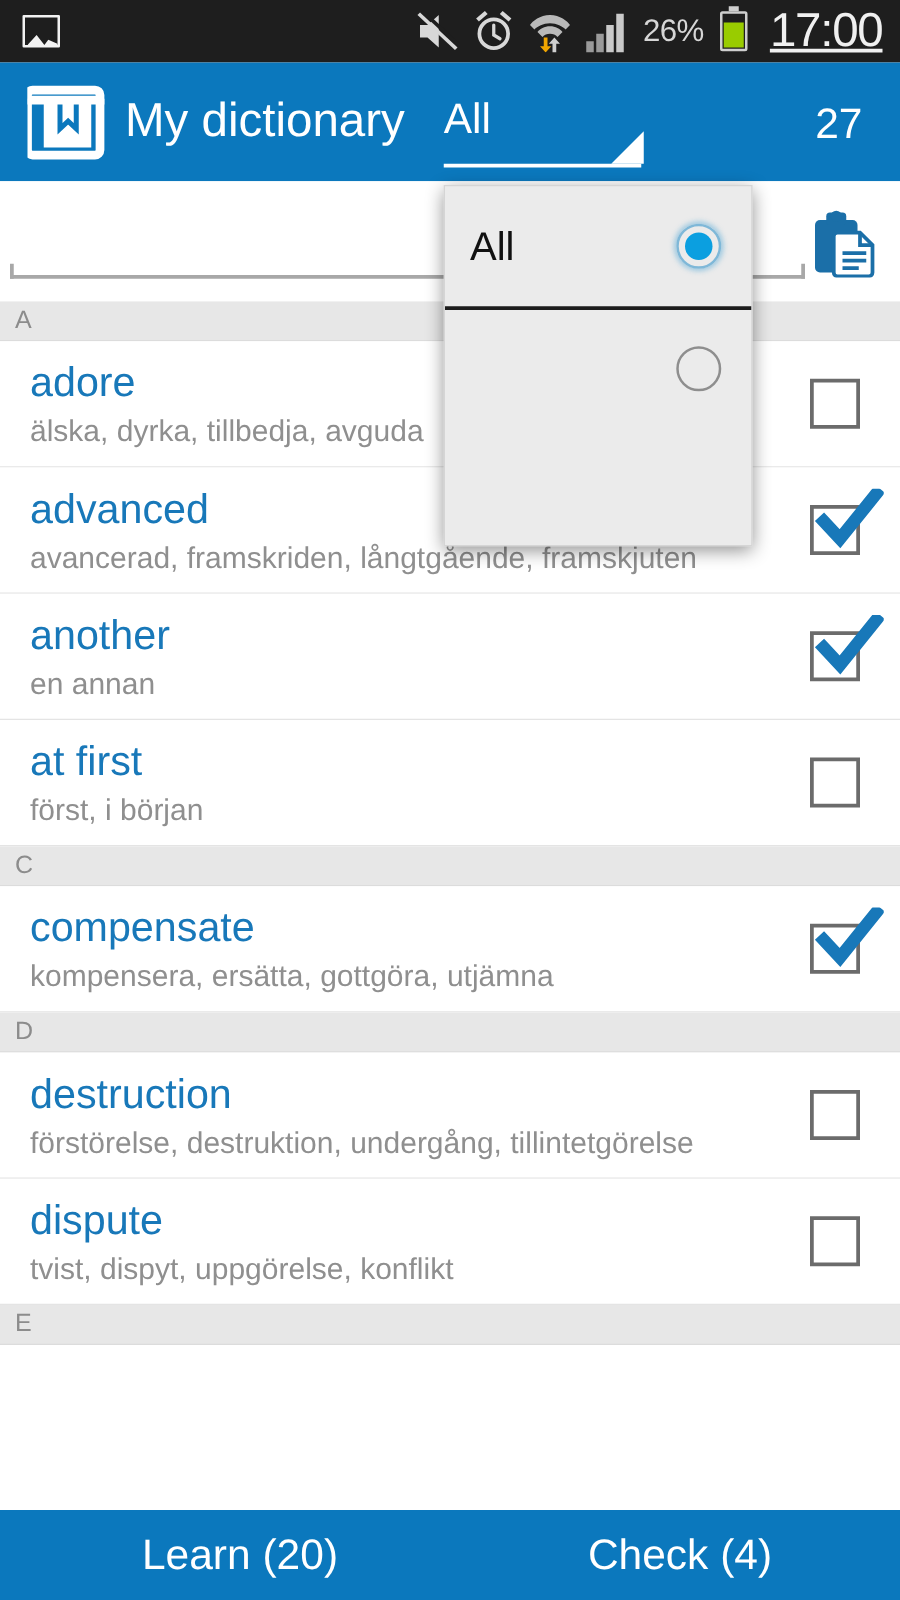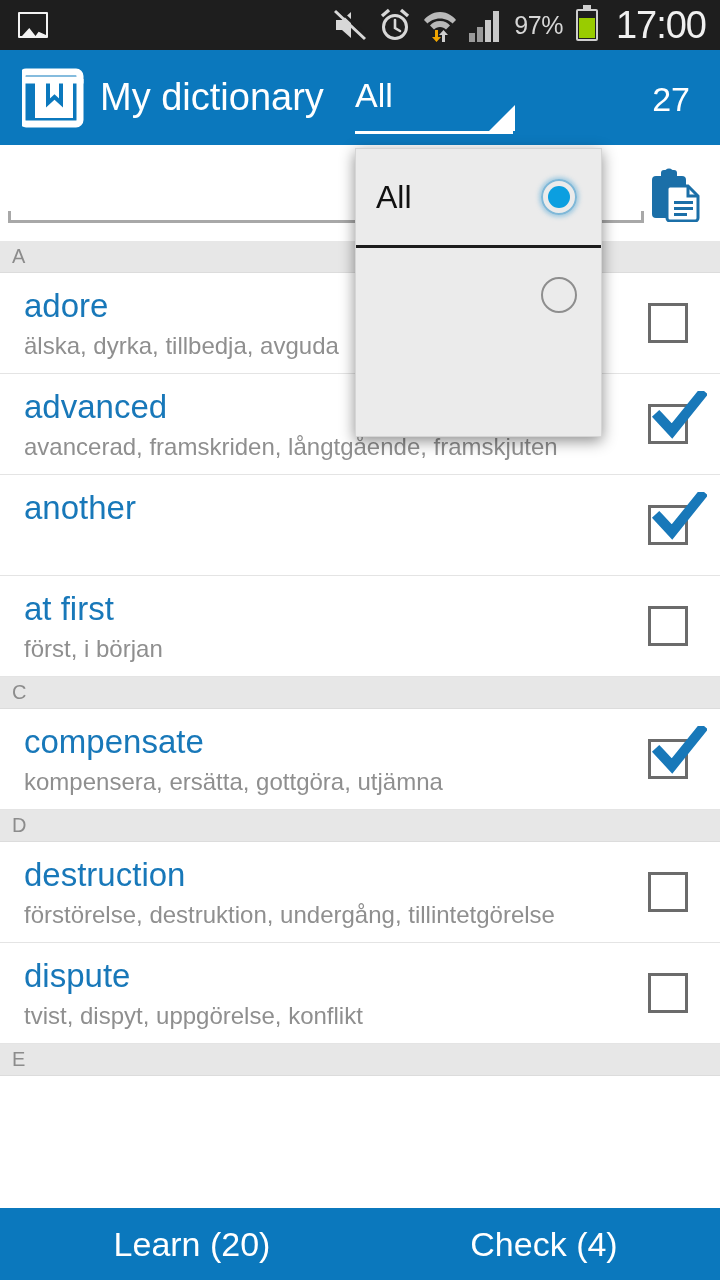--- a/index.html
+++ b/index.html
@@ -26,21 +26,21 @@
   .gallery-icon::after {
     content:""; position:absolute; left:2px; bottom:0; width:26px; height:11px;
     background:#f2f2f2;
     clip-path:polygon(0% 100%, 28% 28%, 52% 100%, 64% 62%, 100% 100%);
   }
   .sb-icon { display:block; }
   .sb-pct {
     color:#d6d6d6; font-size:25px; letter-spacing:-0.5px; margin:0 1px 0 2px;
   }
   .sb-time {
-    color:#f0f0f0; font-size:38px; letter-spacing:-1px; margin-left:8px; font-weight:400;
+    color:#f0f0f0; font-size:38px; letter-spacing:-1px; margin-left:8px; font-weight:400;text-decoration:underline;
   }
   .battery {
     width:22px; height:32px; border:2px solid #cfcfcf; border-radius:2px;
     position:relative; background:#1e1e1e; margin-left:2px;
   }
   .battery::before {
     content:""; position:absolute; top:-6px; left:5px; width:8px; height:4px; background:#cfcfcf;
   }
   .battery .fill {
     position:absolute; left:1px; right:1px; bottom:1px; height:72%; background:#99cc00;
@@ -193,21 +193,21 @@
         <path d="M13 22 v7 h-3 l4.5 5 4.5-5 h-3 v-7z" fill="#f0a500"></path>
         <path d="M23 34 v-7 h3 l-4.5-5 -4.5 5 h3 v7z" fill="#cfcfcf"></path>
       </svg>
 
       <svg class="sb-icon" width="34" height="34" viewBox="0 0 34 34">
         <rect x="1" y="25" width="6" height="9" fill="#9a9a9a"></rect>
         <rect x="9" y="19" width="6" height="15" fill="#9a9a9a"></rect>
         <rect x="17" y="12" width="6" height="22" fill="#c9c9c9"></rect>
         <rect x="25" y="3" width="6" height="31" fill="#c9c9c9"></rect>
       </svg>
-      <span class="sb-pct">97%</span>
+      <span class="sb-pct">26%</span>
       <div class="battery">
           <div class="fill"></div>
         </div>
       <span class="sb-time">17:00</span>
     </div>
   </div>
 
   <div class="appbar">
     <div class="logo">
       <svg width="62" height="60" viewBox="0 0 62 60">
@@ -259,20 +259,21 @@
         <div class="word">advanced</div>
         <div class="translation">avancerad, framskriden, långtgående, framskjuten</div>
         <div class="cbox checked">
           <svg class="tick" viewBox="0 0 58 52">
             <path d="M10 26 L23 40 L52 4" fill="none" stroke="#1878b9" stroke-width="10" stroke-linecap="square"></path>
           </svg>
         </div>
       </div>
       <div class="entry">
         <div class="word">another</div>
+        <div class="translation">en annan</div>
         <div class="cbox checked">
           <svg class="tick" viewBox="0 0 58 52">
             <path d="M10 26 L23 40 L52 4" fill="none" stroke="#1878b9" stroke-width="10" stroke-linecap="square"></path>
           </svg>
         </div>
       </div>
       <div class="entry">
         <div class="word">at first</div>
         <div class="translation">först, i början</div>
         <div class="cbox"></div>

